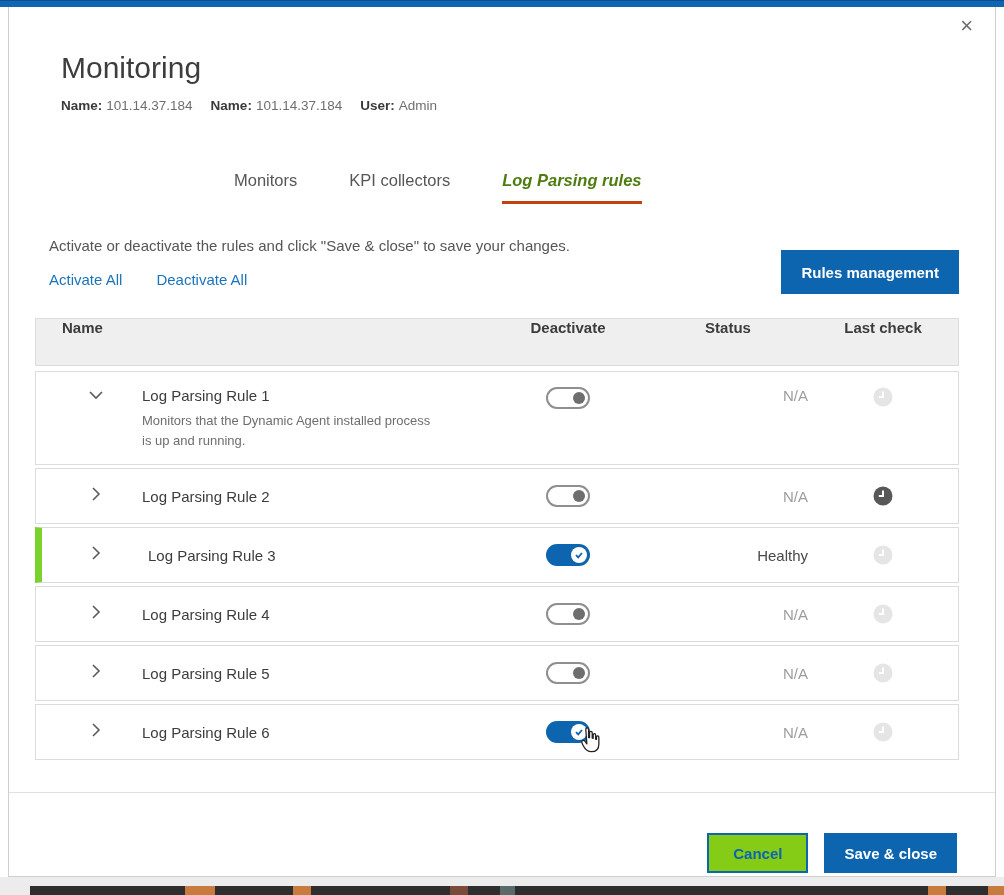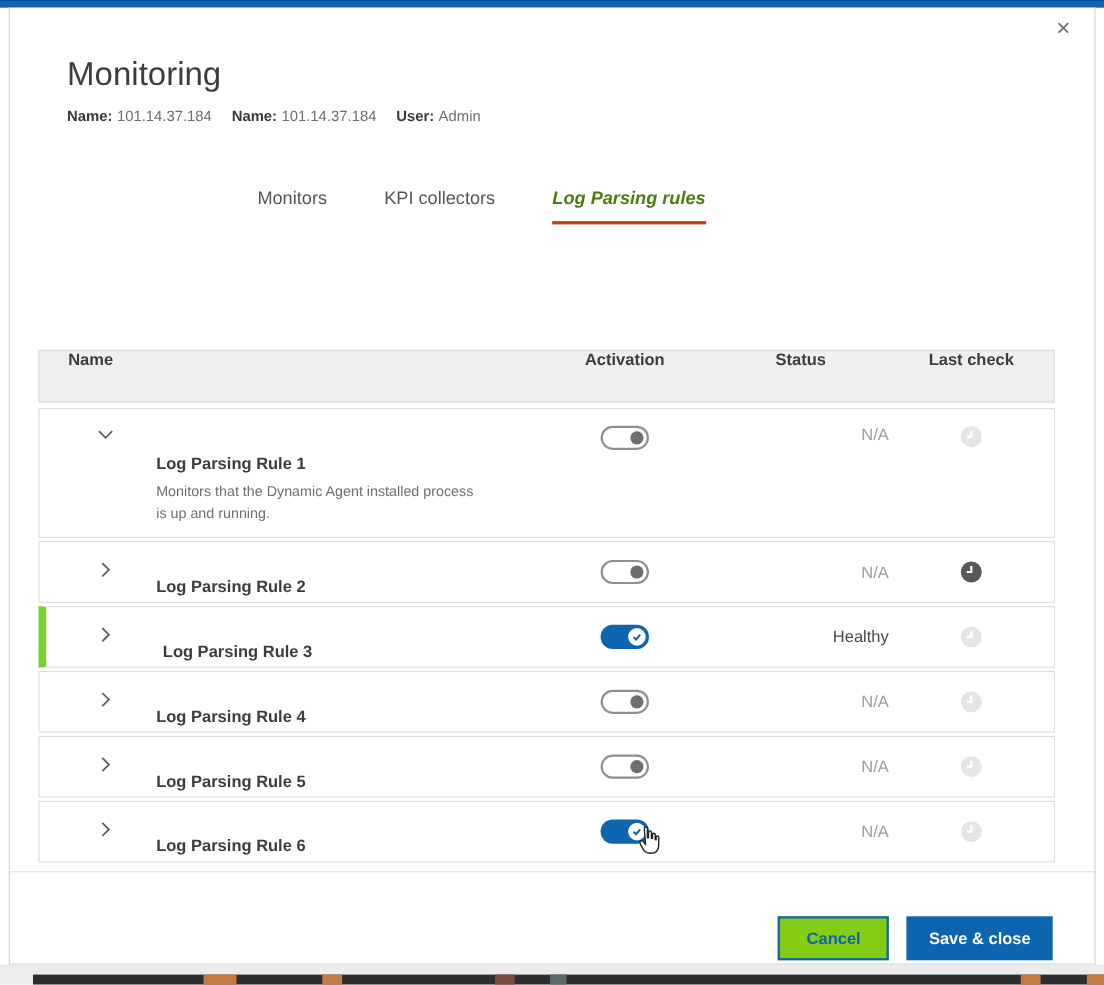--- a/index.html
+++ b/index.html
@@ -43,21 +43,21 @@
   .col-status{width:160px;text-align:center;}
   .col-check{width:150px;text-align:center;}
 
   .trow{display:flex;align-items:center;min-height:56px;border:1px solid #dcdcdc;box-sizing:border-box;
         margin-bottom:3px;background:#fff;}
   .trow.expanded{min-height:94px;align-items:flex-start;padding-top:15px;padding-bottom:12px;}
   .trow.highlight{border-left:7px solid #7bd22f;}
   .chevcell{width:106px;padding-left:52px;box-sizing:border-box;flex-shrink:0;cursor:pointer;}
   .highlight .chevcell{padding-left:46px;}
   .namecell{flex:1;}
-  .rulename{font-weight:700;font-size:15px;color:#3c3c3c;margin-top:26px;}
+  .rulename{font-weight:400;font-size:15px;color:#3c3c3c;}
   .ruledesc{margin-top:7px;font-size:13px;color:#6e6e6e;line-height:1.5;max-width:295px;}
   .act-cell{width:160px;display:flex;justify-content:center;position:relative;flex-shrink:0;}
   .status-cell{width:160px;text-align:right;font-size:15px;color:#494949;flex-shrink:0;}
   .status-cell.na{color:#9d9d9d;}
   .check-cell{width:150px;display:flex;justify-content:center;flex-shrink:0;}
 
   .toggle{width:44px;height:22px;border-radius:11px;position:relative;cursor:pointer;box-sizing:border-box;}
   .toggle.off{border:2px solid #8f8f8f;background:#fff;}
   .toggle.off .knob{position:absolute;right:3px;top:3px;width:12px;height:12px;border-radius:50%;background:#6e6e6e;}
   .toggle.on{background:#0d64af;}
@@ -90,25 +90,33 @@
       <span class="pair"><b>User:</b><span>Admin</span></span>
     </div>
   </div>
 
   <div class="tabs">
     <div class="tab">Monitors</div>
     <div class="tab">KPI collectors</div>
     <div class="tab active">Log Parsing rules</div>
   </div>
 
+  <div class="toolbar">
+    <div class="instruction">Activate or deactivate the rules and click "Save &amp; close" to save your changes.</div>
+    <div class="links">
+      <span class="link">Activate All</span>
+      <span class="link">Deactivate All</span>
+    </div>
+    <button class="btn-rules">Rules management</button>
+  </div>
 
   <div class="table">
     <div class="thead">
       <div class="th-name">Name</div>
-      <div class="col-act">Activation</div>
+      <div class="col-act">Deactivate</div>
       <div class="col-status">Status</div>
       <div class="col-check">Last check</div>
     </div>
     <div id="tbody">
         <div class="trow expanded">
           <div class="chevcell"><svg width="16" height="16" viewBox="0 0 16 16">
               <polyline points="2,5 8,11 14,5" fill="none" stroke="#5b5b5b" stroke-width="1.6"></polyline>
             </svg></div>
           <div class="namecell">
             <div class="rulename">Log Parsing Rule 1</div>

